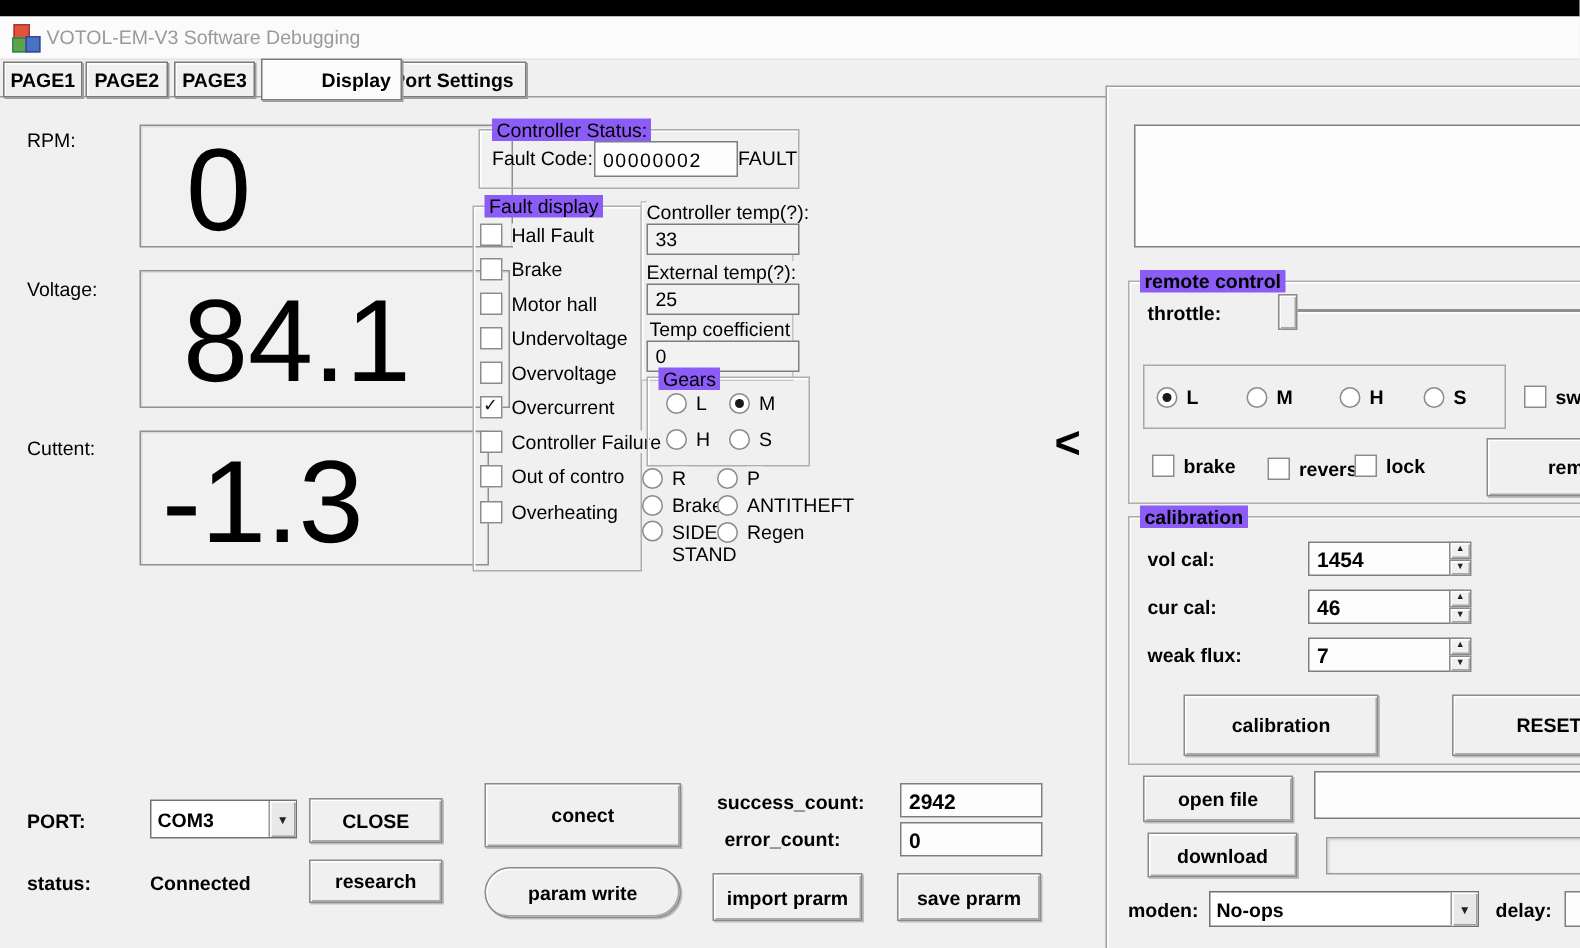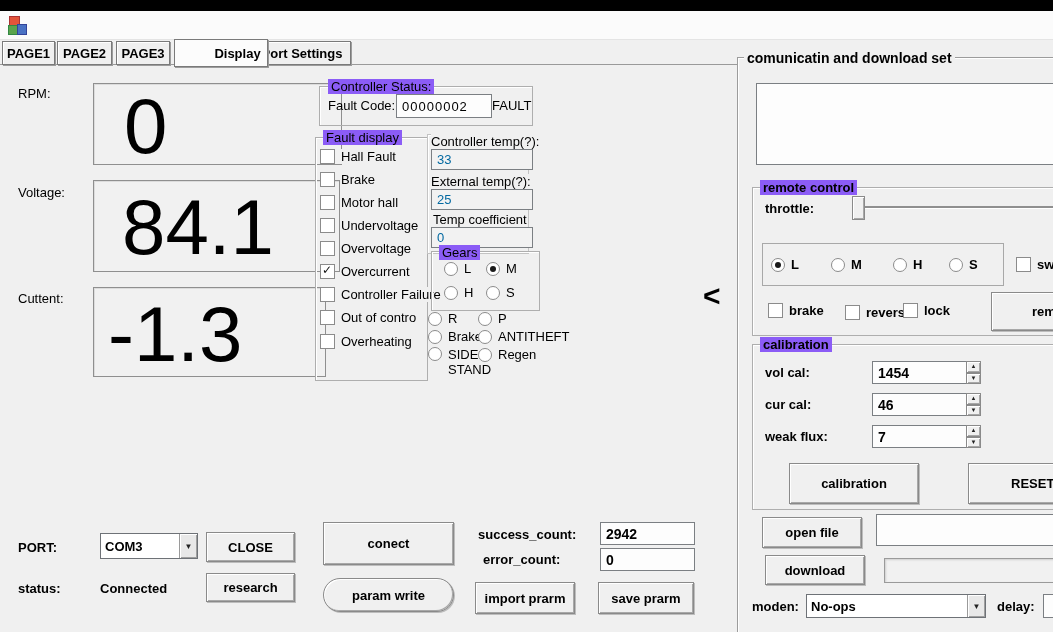--- a/index.html
+++ b/index.html
@@ -27,21 +27,21 @@
   .blbl{font-size:13px;font-weight:bold;white-space:nowrap;}
 
   .meterbox{background:#f1f1f1;border:1px solid #8f8f8f;box-shadow:inset 1px 1px 0 #dcdcdc;
             font-size:78px;line-height:72px;overflow:visible;white-space:nowrap;}
 
   .group{border:1px solid #aeaeae;box-shadow:inset 1px 1px 0 #ffffff;}
   .glabel{position:absolute;background:#8b5cf6;padding:0 3px;font-size:13px;white-space:nowrap;}
   .gblabel{position:absolute;background:#f0f0f0;padding:0 3px;font-size:14px;font-weight:bold;white-space:nowrap;}
 
   .field{background:#fdfdfd;border:1px solid #7b7f83;font-size:13px;display:flex;align-items:center;padding:0 5px;white-space:nowrap;}
-  .field.dis{background:#f2f2f2;color:#0369a1;}
+  .field.dis{background:#f2f2f2;color:#000000;}
   .field.bold{font-weight:bold;font-size:14px;}
 
   .btn{background:#f0f0f0;border:1px solid #8a8a8a;
        box-shadow:inset 1px 1px 0 #ffffff, inset -1px -1px 0 #a8a8a8, 1px 1px 0 #bdbdbd;
        font-weight:bold;font-size:13px;display:flex;align-items:center;justify-content:center;white-space:nowrap;
        font-family:"Liberation Sans","DejaVu Sans",sans-serif;}
 
   .cb{position:relative;width:13px;height:13px;background:#fff;border:1px solid #8b8b8b;flex:0 0 auto;}
   .cb.checked::after{content:"✓";position:absolute;left:1px;top:-2px;font-size:12px;font-weight:bold;color:#111;}
   .radio{position:relative;width:12px;height:12px;border-radius:50%;background:#fff;border:1px solid #8b8b8b;flex:0 0 auto;}
@@ -72,20 +72,21 @@
 
 <div id="app">
 
   <div class="abs topstrip"></div>
   <div class="abs titlebar">
     <div class="abs app-icon">
       <span class="b1"></span>
         <span class="b2"></span>
         <span class="b3"></span>
     </div>
+    <div class="abs titletext">VOTOL-EM-V3 Software Debugging</div>
   </div>
 
   <div class="tab" style="left:2px;width:51px;text-align:center;">PAGE1</div>
   <div class="tab" style="left:57px;width:53px;">PAGE2</div>
   <div class="tab" style="left:116px;width:52px;">PAGE3</div>
   <div class="tab active" style="left:174px;width:59px;">Display</div>
   <div class="tab" style="left:237px;width:96px;padding-left:16px;">Port Settings</div>
   <div class="abs tabline"></div>
 
   <div class="abs lbl" style="left:18px;top:86px;">RPM:</div>
@@ -191,21 +192,20 @@
     <span class="lbl" style="white-space:normal;width:50px;line-height:15px;">SIDE STAND</span>
   </div>
   <div class="abs row" style="left:478px;top:347px;">
     <span class="radio"></span>
     <span class="lbl">Regen</span>
   </div>
 
   <div class="abs arrow-left" style="left:703px;top:281px;">&lt;</div>
 
   <div class="abs group" style="left:737px;top:57px;width:330px;height:590px;border-color:#9c9c9c;"></div>
-  <div class="gblabel" style="left:744px;top:50px;">comunicatin and download set</div>
 
   <div class="abs field" style="left:756px;top:83px;width:287px;height:80px;align-items:flex-start;"></div>
 
   <div class="abs group" style="left:752px;top:187px;width:312px;height:147px;"></div>
   <div class="glabel" style="left:760px;top:180px;font-weight:bold;">remote control</div>
   <div class="abs blbl" style="left:765px;top:201px;">throttle:</div>
   <div class="abs slider-track" style="left:860px;top:206px;width:200px;"></div>
   <div class="abs slider-handle" style="left:852px;top:196px;"></div>
 
   <div class="abs" style="left:762px;top:243px;width:240px;height:41px;border:1px solid #a8a8a8;"></div>

